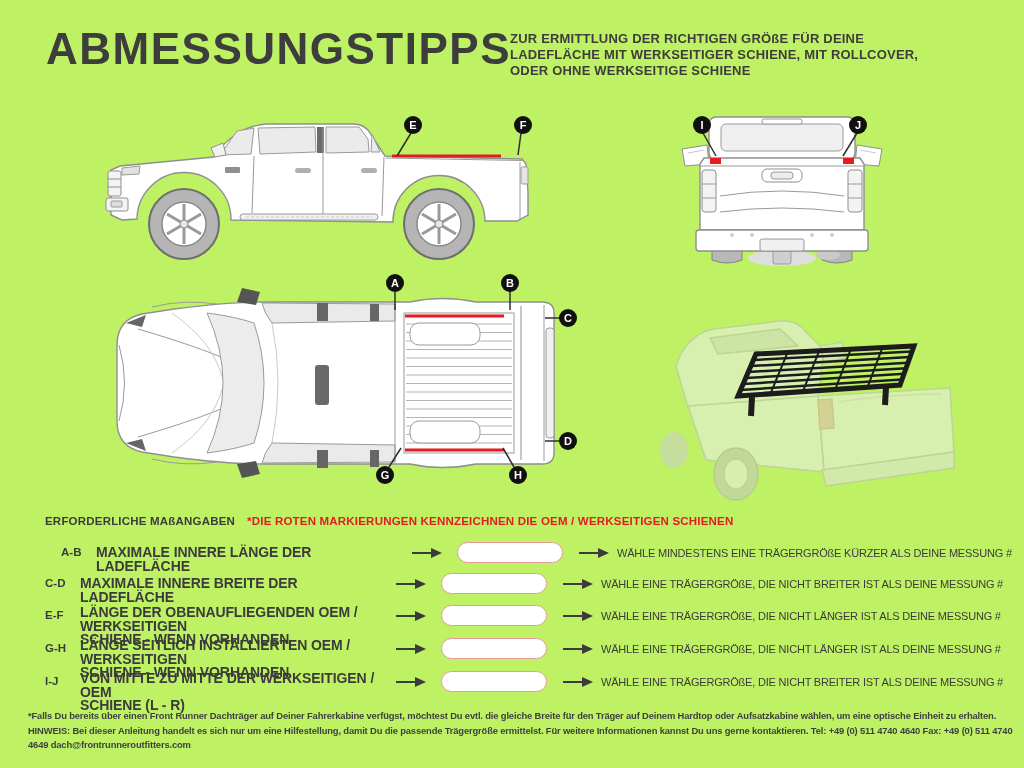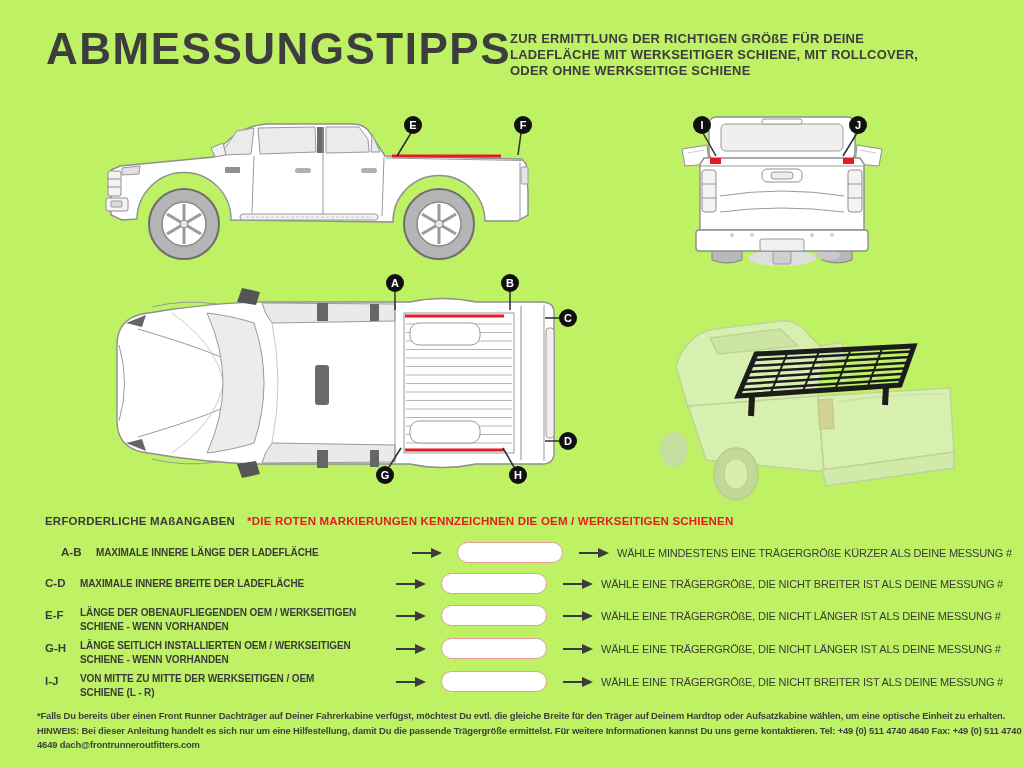--- a/index.html
+++ b/index.html
@@ -16,32 +16,32 @@
 
   .marker{position:absolute;width:18px;height:18px;border-radius:50%;background:#101010;
           color:#fff;font-size:11px;font-weight:bold;line-height:18px;text-align:center;}
 
   .form-heading{position:absolute;left:45px;top:515px;font-size:11.5px;font-weight:bold;
                 letter-spacing:.2px;white-space:nowrap;}
   .form-heading .note{color:#e31b23;margin-left:12px;}
 
   .form-row{position:absolute;left:0;width:1024px;height:36px;}
   .row-code{position:absolute;left:45px;top:4px;width:32px;font-size:11.5px;font-weight:bold;}
-  .row-label{position:absolute;left:80px;top:4px;width:312px;font-size:10px;font-weight:bold;
+  .row-label{position:absolute;left:80px;top:4px;width:312px;font-size:14px;font-weight:bold;
              line-height:13.5px;letter-spacing:-.1px;white-space:pre-line;}
   .row-label.two{top:1px;}
   .row-arrow{position:absolute;top:6px;width:30px;height:10px;}
   .arrow-a{left:396px;} .arrow-b{left:563px;}
   .oval{position:absolute;left:441px;top:0;width:106px;height:21px;border:1.6px solid #e89a9a;
         border-radius:12px;background:#fff;box-sizing:border-box;font-size:11px;line-height:18px;
         text-align:center;color:#3b3b3b;}
   .row-instruction{position:absolute;left:601px;top:5px;font-size:11px;font-weight:normal;
                    letter-spacing:-.2px;white-space:nowrap;}
 
-  .footnote{position:absolute;left:37px;top:709px;width:988px;font-size:9.4px;font-weight:bold;
+  .footnote{position:absolute;left:28px;top:709px;width:988px;font-size:9.4px;font-weight:bold;
             letter-spacing:-.15px;line-height:14.5px;color:#3f3f3f;}
 </style>
 </head>
 <body>
 
 <div class="page">
 
   <div class="title">ABMESSUNGSTIPPS</div>
   <div class="subtitle">ZUR ERMITTLUNG DER RICHTIGEN GRÖßE FÜR DEINE LADEFLÄCHE MIT WERKSEITIGER SCHIENE, MIT ROLLCOVER, ODER OHNE WERKSEITIGE SCHIENE</div>
 

